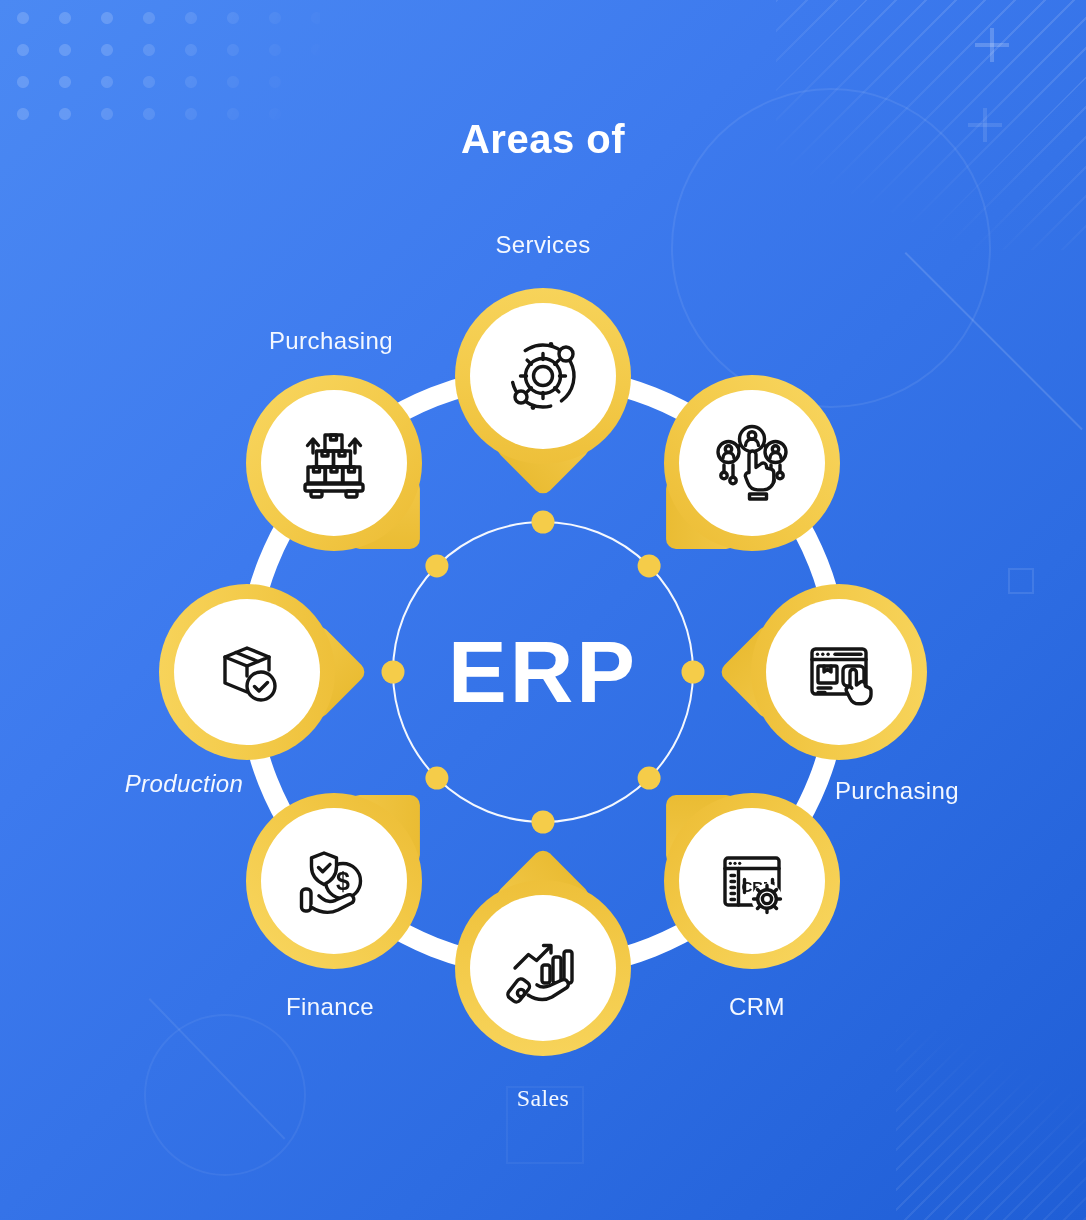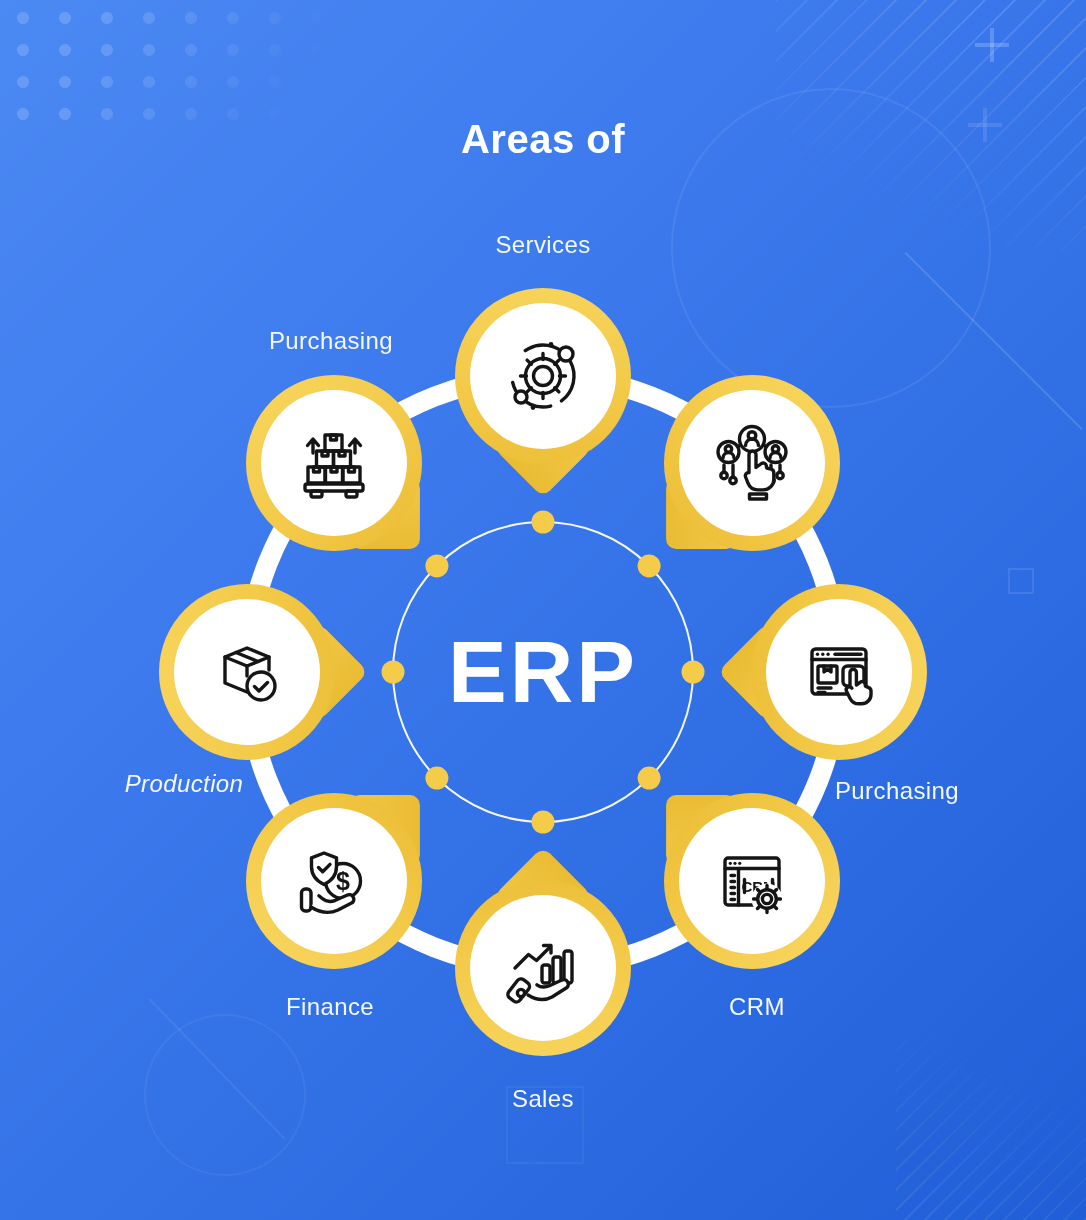--- a/index.html
+++ b/index.html
@@ -84,21 +84,21 @@
     position:absolute;width:220px;text-align:center;font-size:24px;font-weight:400;
     color:#f4f8ff;letter-spacing:.4px;z-index:4;
   }
   .label-services  {left:433px;top:231px;}
   .label-inventory {left:221px;top:327px;}
   .label-hr        {left:647px;top:327px;}
   .label-production{left:74px; top:770px;font-style:italic;}
   .label-purchasing{left:787px;top:777px;}
   .label-finance   {left:220px;top:993px;}
   .label-crm       {left:647px;top:993px;}
-  .label-sales     {left:433px;top:1085px;}
+  .label-sales     {left:433px;top:1085px;font-family:Liberation Serif, serif;}
   
   .ic{stroke:#151515;stroke-width:3.4;fill:none;stroke-linecap:round;stroke-linejoin:round;}
   .icf{fill:#151515;stroke:none;}
   .icw{fill:#ffffff;}
   .ictext{font-family:"Liberation Sans",sans-serif;font-weight:bold;fill:#151515;stroke:none;}
 </style>
 </head>
 <body>
 
 <div class="stage">

